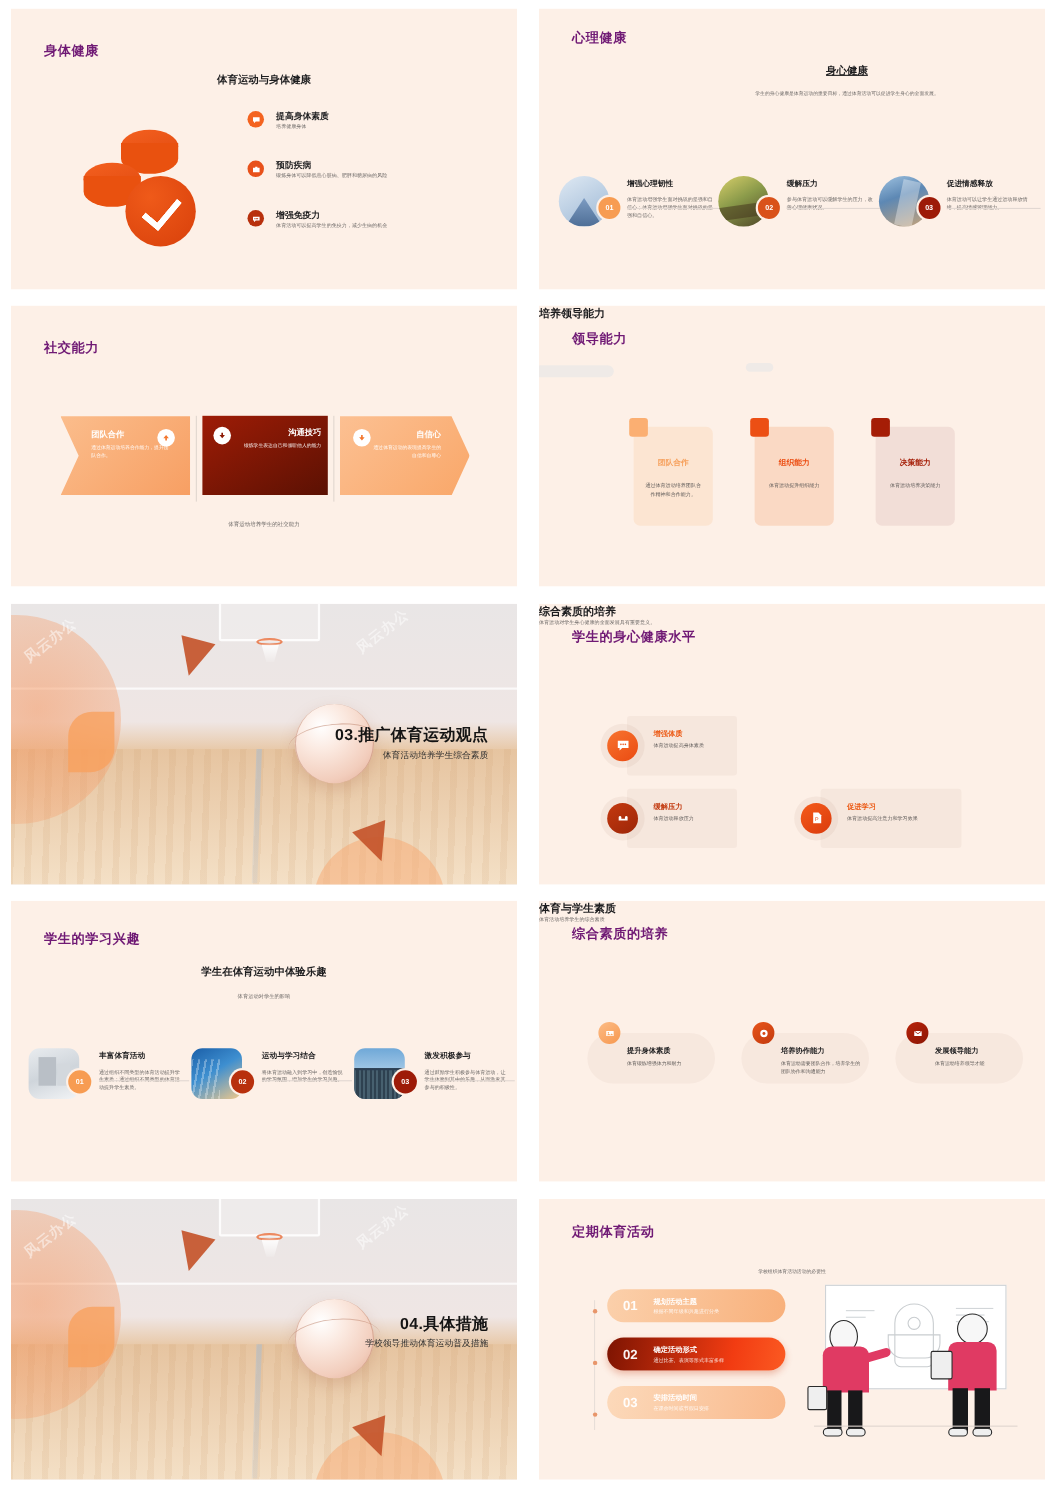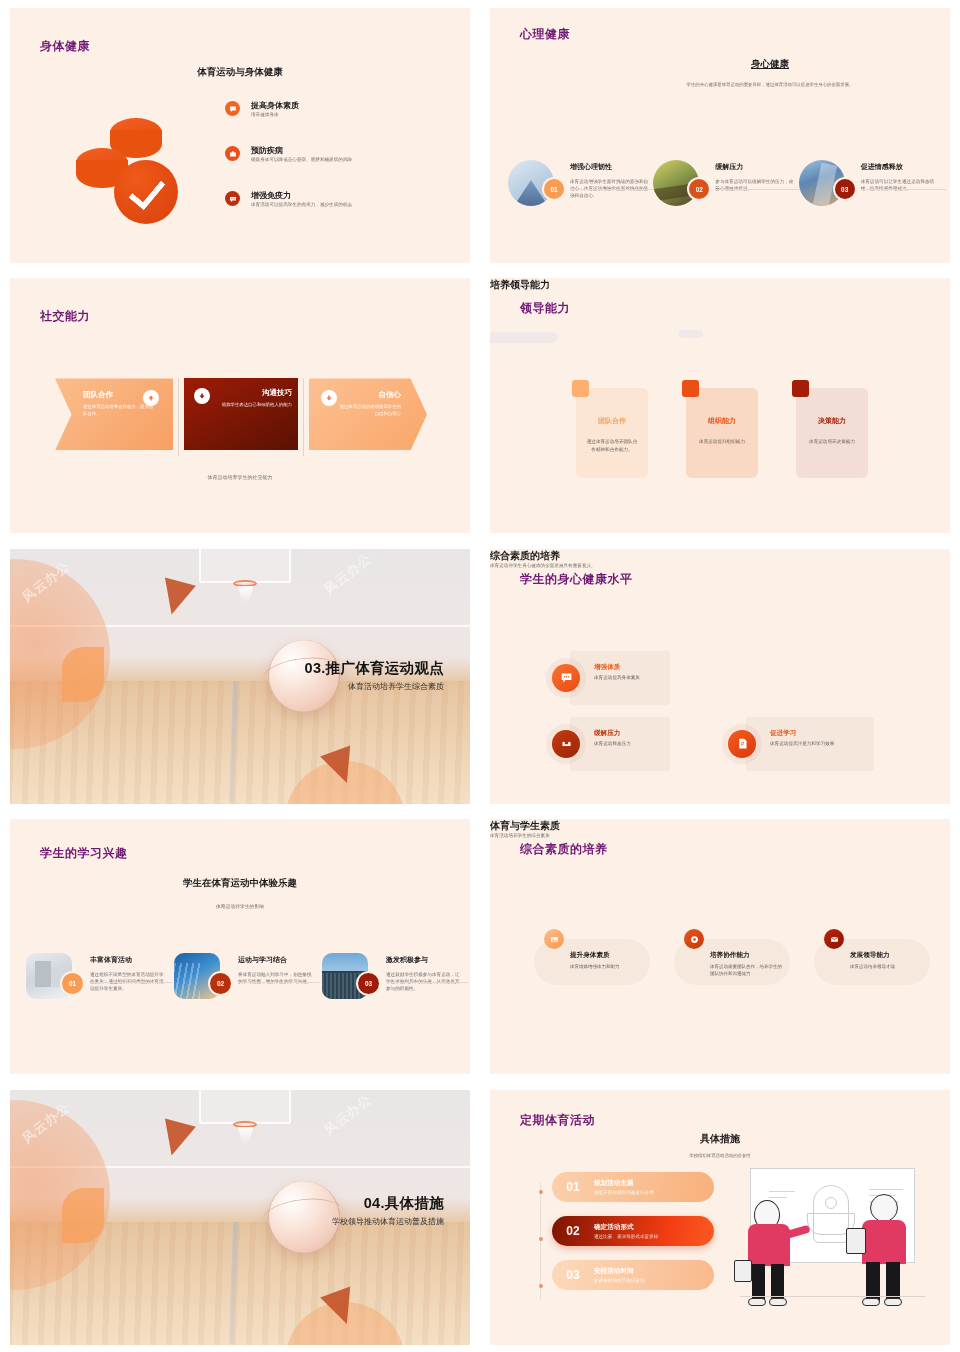--- a/index.html
+++ b/index.html
@@ -616,21 +616,20 @@
       <div class="tri t2"></div>
       <div class="wm w1">风云办公</div>
       <div class="wm w2">风云办公</div>
     </div>
     <div class="p-title" style="top:104px">04.具体措施</div>
     <div class="p-sub" style="top:126px">学校领导推动体育运动普及措施</div>
   </div>
 
   <div class="slide">
     <div class="s-title s10-title">定期体育活动</div>
-    <div class="s-head s10-head">具体措施</div>
     <div class="s-sub s10-sub">学校组织体育活动活动的必要性</div>
 
     <div class="s10-rail">
       <div class="s10-dot" style="top:8px"></div>
       <div class="s10-dot" style="top:55px"></div>
       <div class="s10-dot" style="top:102px"></div>
     </div>
 
     <div class="s10-list">
       <div class="s10-item a">

